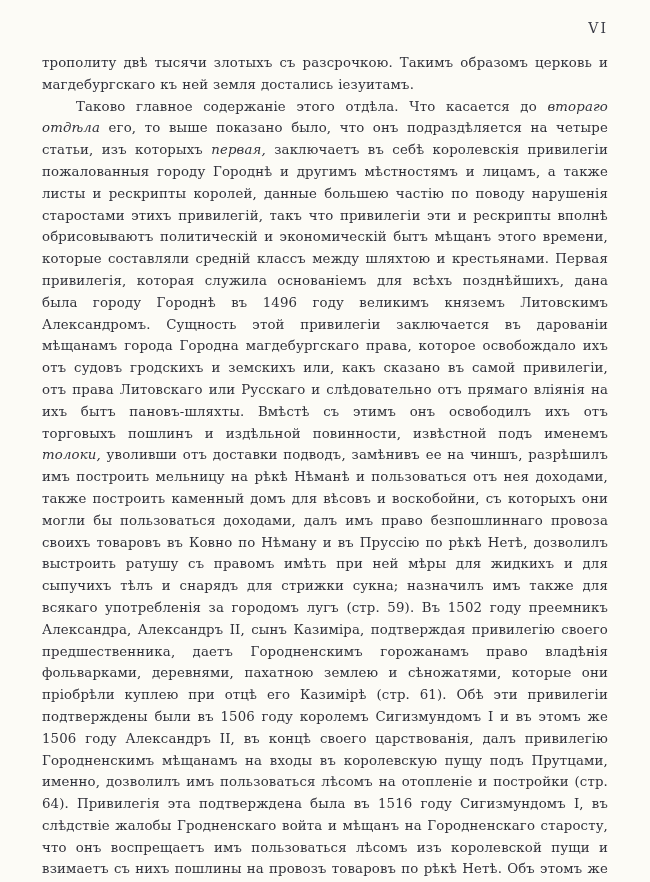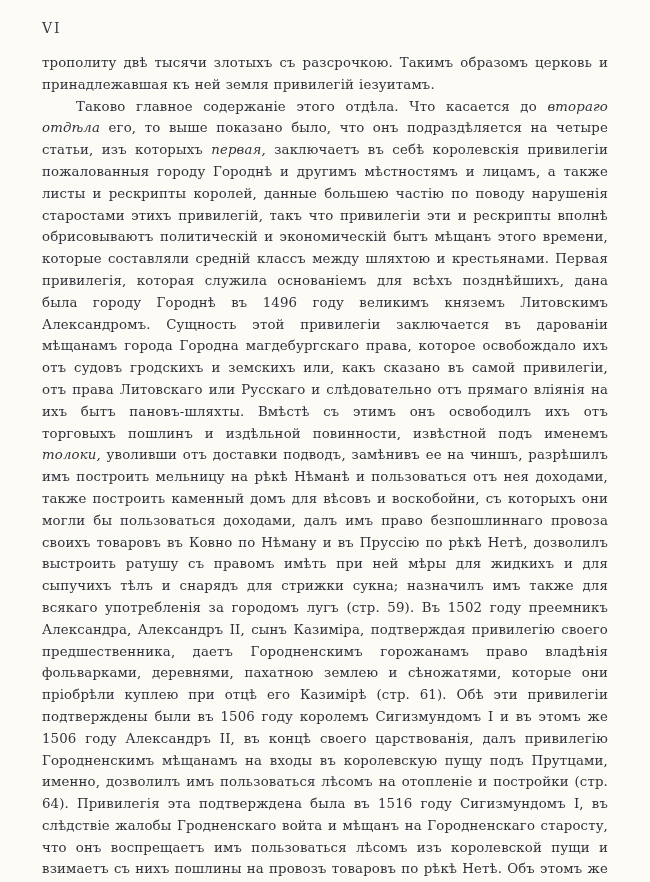--- a/index.html
+++ b/index.html
@@ -13,21 +13,21 @@
     height: 882px;
     margin: 0 auto;
     background: #fcfbf6;
     box-sizing: border-box;
     padding: 20px 42px 12px 42px;
     font-family: "DejaVu Serif", "Liberation Serif", serif;
     color: #30313a;
     overflow: hidden;
   }
   .page-number {
-    text-align: left;
+    text-align: right;
     font-size: 14px;
     letter-spacing: 2px;
     color: #3a3b45;
     margin-bottom: 16px;
   }
   .body-text {
     font-size: 13.3px;
     line-height: 21.8px;
     text-align: justify;
     letter-spacing: 0.15px;
@@ -43,16 +43,16 @@
   .body-text span.italic {
     font-style: italic;
   }
 </style>
 </head>
 <body>
 
 <div class="page">
   <div class="page-number">VI</div>
   <div class="body-text" id="paragraphs">
-      <p><span>трополиту двѣ тысячи злотыхъ съ разсрочкою. Такимъ образомъ церковь и принадлежавшая къ ней земля привилегій іезуитамъ.</span></p>
+      <p><span>трополиту двѣ тысячи злотыхъ съ разсрочкою. Такимъ образомъ церковь и магдебургскаго къ ней земля достались іезуитамъ.</span></p>
       <p class="indent"><span>Таково главное содержаніе этого отдѣла. Что касается до </span><span class="italic">втораго отдѣла</span><span> его, то выше показано было, что онъ подраздѣляется на четыре статьи, изъ которыхъ </span><span class="italic">первая,</span><span> заключаетъ въ себѣ королевскія привилегіи пожалованныя городу Городнѣ и другимъ мѣстностямъ и лицамъ, а также листы и рескрипты королей, данные большею частію по поводу нарушенія старостами этихъ привилегій, такъ что привилегіи эти и рескрипты вполнѣ обрисовываютъ политическій и экономическій бытъ мѣщанъ этого времени, которые составляли средній классъ между шляхтою и крестьянами. Первая привилегія, которая служила основаніемъ для всѣхъ позднѣйшихъ, дана была городу Городнѣ въ 1496 году великимъ княземъ Литовскимъ Александромъ. Сущность этой привилегіи заключается въ дарованіи мѣщанамъ города Городна магдебургскаго права, которое освобождало ихъ отъ судовъ гродскихъ и земскихъ или, какъ сказано въ самой привилегіи, отъ права Литовскаго или Русскаго и слѣдовательно отъ прямаго вліянія на ихъ бытъ пановъ-шляхты. Вмѣстѣ съ этимъ онъ освободилъ ихъ отъ торговыхъ пошлинъ и издѣльной повинности, извѣстной подъ именемъ </span><span class="italic">толоки,</span><span> уволивши отъ доставки подводъ, замѣнивъ ее на чиншъ, разрѣшилъ имъ построить мельницу на рѣкѣ Нѣманѣ и пользоваться отъ нея доходами, также построить каменный домъ для вѣсовъ и воскобойни, съ которыхъ они могли бы пользоваться доходами, далъ имъ право безпошлиннаго провоза своихъ товаровъ въ Ковно по Нѣману и въ Пруссію по рѣкѣ Нетѣ, дозволилъ выстроить ратушу съ правомъ имѣть при ней мѣры для жидкихъ и для сыпучихъ тѣлъ и снарядъ для стрижки сукна; назначилъ имъ также для всякаго употребленія за городомъ лугъ (стр. 59). Въ 1502 году преемникъ Александра, Александръ II, сынъ Казиміра, подтверждая привилегію своего предшественника, даетъ Городненскимъ горожанамъ право владѣнія фольварками, деревнями, пахатною землею и сѣножатями, которые они пріобрѣли куплею при отцѣ его Казимірѣ (стр. 61). Обѣ эти привилегіи подтверждены были въ 1506 году королемъ Сигизмундомъ I и въ этомъ же 1506 году Александръ II, въ концѣ своего царствованія, далъ привилегію Городненскимъ мѣщанамъ на входы въ королевскую пущу подъ Прутцами, именно, дозволилъ имъ пользоваться лѣсомъ на отопленіе и постройки (стр. 64). Привилегія эта подтверждена была въ 1516 году Сигизмундомъ I, въ слѣдствіе жалобы Гродненскаго войта и мѣщанъ на Городненскаго старосту, что онъ воспрещаетъ имъ пользоваться лѣсомъ изъ королевской пущи и взимаетъ съ нихъ пошлины на провозъ товаровъ по рѣкѣ Нетѣ. Объ этомъ же предметѣ послѣдовала привилегія тогоже Сигизмунда въ 1540-мъ году. Въ слѣдующемъ 1541 году онъ даетъ Городненскимъ мѣщанамъ привилегію, которою дано имъ право курить и продавать вино, съ обязательствомъ уплачивать за это еже-</span></p>
     </div>
 </div>
 
 </body></html>

